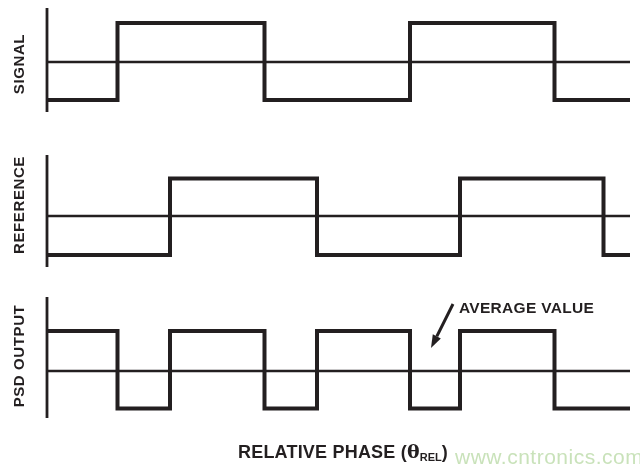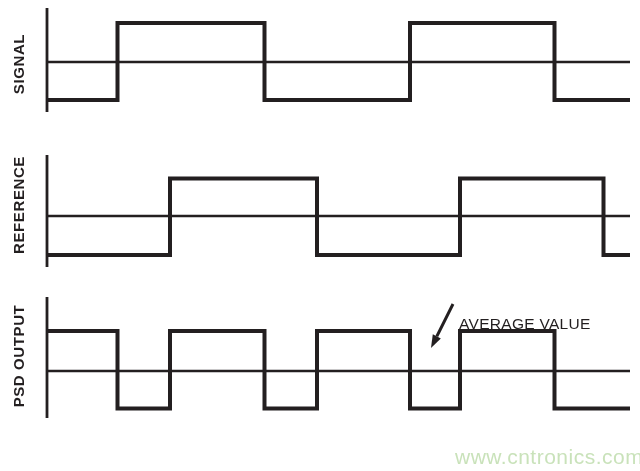--- a/index.html
+++ b/index.html
@@ -5,22 +5,22 @@
   html,body{margin:0;padding:0;background:#fff;}
   .stage{position:relative;width:640px;height:471px;background:#fff;overflow:hidden;
          font-family:"Liberation Sans",sans-serif;}
   .stage svg{position:absolute;left:0;top:0;}
   .ylabel{position:absolute;transform:translate(-50%,-50%) rotate(-90deg);
           transform-origin:center;white-space:nowrap;
           font-weight:bold;font-size:15px;letter-spacing:0.6px;color:var(--line,#231f20);}
   .ylabel-signal{left:18px;top:64px;}
   .ylabel-reference{left:18px;top:205px;}
   .ylabel-psd{left:18px;top:356px;}
-  .avg-label{position:absolute;left:459px;top:299px;font-weight:normal;font-size:15.5px;
-             letter-spacing:0.3px;color:var(--line,#231f20);white-space:nowrap;margin-top:16px;}
+  .avg-label{position:absolute;left:459px;top:299px;font-weight:bold;font-size:15.5px;
+             letter-spacing:0.3px;color:var(--line,#231f20);white-space:nowrap;}
   .xlabel{position:absolute;left:238px;top:440px;font-weight:bold;font-size:18px;
           letter-spacing:0.2px;color:var(--line,#231f20);white-space:nowrap;}
   .xlabel .theta{font-family:"DejaVu Serif",serif;font-size:19px;}
   .xlabel .sub{font-size:11px;position:relative;top:3px;letter-spacing:0;}
   .watermark{position:absolute;left:455px;top:445px;font-size:21px;font-weight:normal;
              letter-spacing:0.5px;white-space:nowrap;}
 </style>
 </head>
 <body>
 
@@ -38,15 +38,16 @@
       <line x1="453" y1="304" x2="436.81377674149945" y2="336.3724465170011" stroke="#231f20" stroke-width="3"></line>
       <polygon points="431,348 432.78885438199984,334.35998533725126 440.83869910099907,338.38490769675093" fill="#231f20"></polygon>
     </svg>
 
   <div class="ylabel ylabel-signal">SIGNAL</div>
   <div class="ylabel ylabel-reference">REFERENCE</div>
   <div class="ylabel ylabel-psd">PSD OUTPUT</div>
 
   <div class="avg-label">AVERAGE VALUE</div>
 
+  <div class="xlabel"><span>RELATIVE PHASE (</span><span class="theta">θ</span><span class="sub">REL</span><span>)</span></div>
 
   <div class="watermark" style="color: rgb(201, 226, 186);">www.cntronics.com</div>
 </div>
 
 </body></html>

